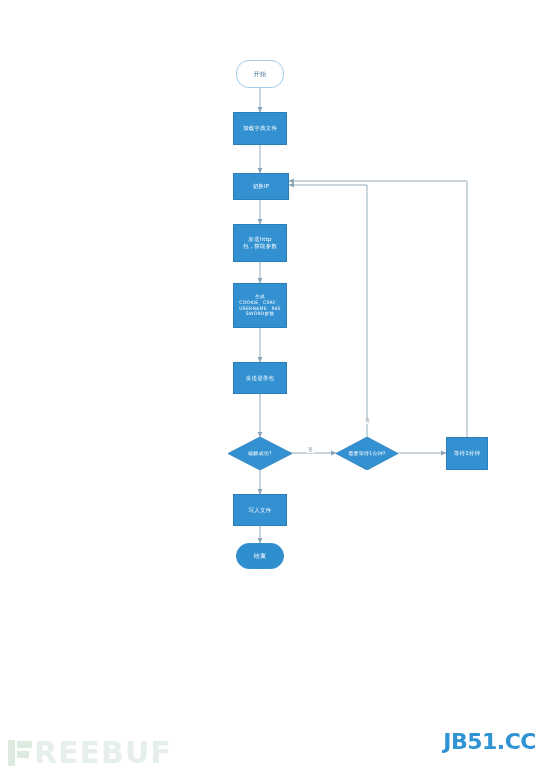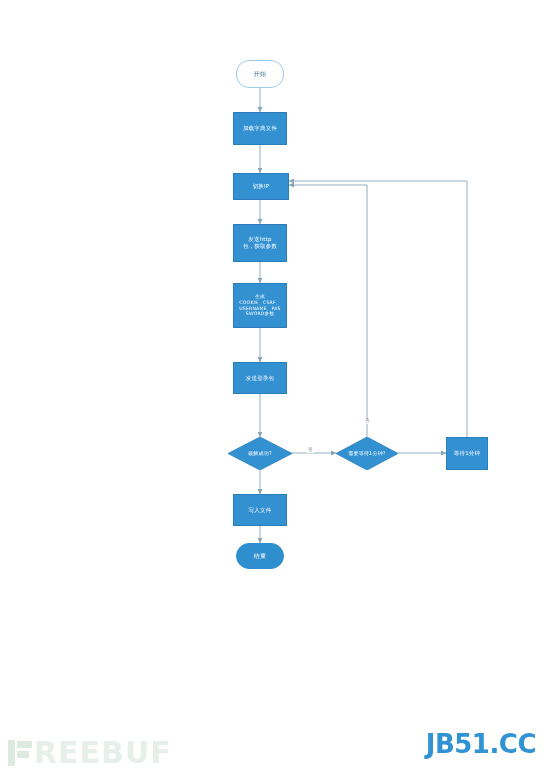--- a/index.html
+++ b/index.html
@@ -131,21 +131,21 @@
     height: 7px;
     background: #dceadf;
   }
   #freebuf-watermark .f-block i.t { top: 1px; }
   #freebuf-watermark .f-block i.m { top: 11px; width: 12px; }
 
   #jb51-logo {
     position: absolute;
     right: 14px;
     top: 729px;
-    font-size: 26px;
+    font-size: 22px;
     font-weight: bold;
     color: #2f93d4;
     letter-spacing: -0.5px;
     font-family: "DejaVu Sans", "Liberation Sans", sans-serif;
     user-select: none;
   }
 </style>
 </head>
 <body>
 

